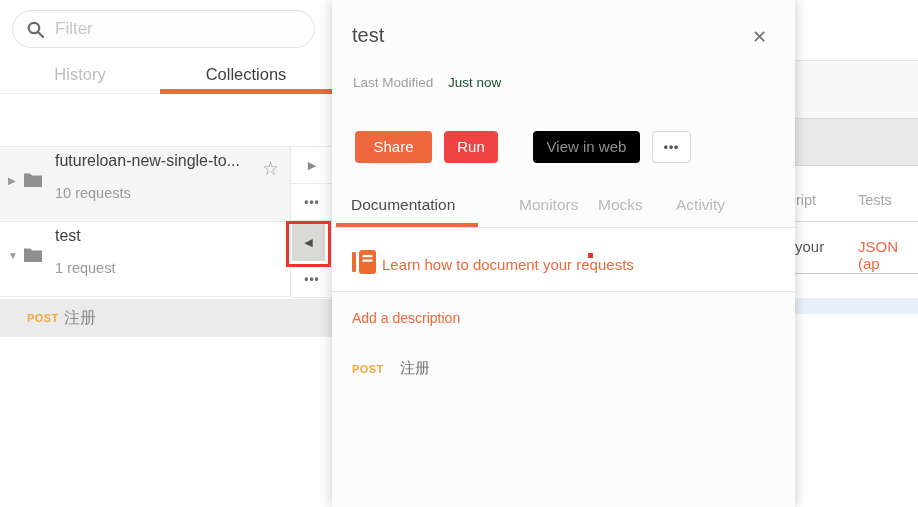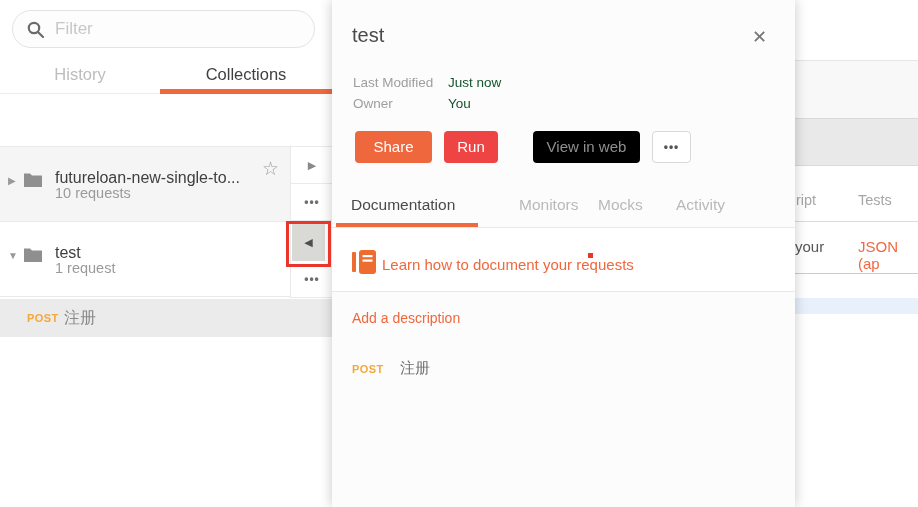--- a/index.html
+++ b/index.html
@@ -35,21 +35,21 @@
   .side-tab-underline { position:absolute; left:160px; top:89px; width:172px; height:5px; background:#f0683e; }
 
   .list-header { position:absolute; left:0; top:94px; width:332px; height:53px; border-bottom:1px solid #eaeaea; }
   .new-collection-btn { position:absolute; left:284px; top:110px; width:26px; height:26px; cursor:pointer; }
 
   .coll-row { position:absolute; left:0; width:332px; height:75px; }
   .row-futureloan { top:147px; background:#f5f5f5; border-bottom:1px solid #eaeaea; }
   .row-test { top:222px; background:#ffffff; border-bottom:1px solid #eaeaea; }
   .coll-caret { position:absolute; left:8px; top:28px; font-size:10px; color:#9a9a9a; cursor:pointer; }
   .coll-folder { position:absolute; left:24px; top:25px; }
-  .coll-title { position:absolute; left:55px; top:22px; font-size:16px; color:#3f3f3f; white-space:nowrap; }
+  .coll-title { position:absolute; left:55px; top:5px; font-size:16px; color:#3f3f3f; white-space:nowrap; }
   .coll-star { position:absolute; left:262px; top:10px; font-size:19px; color:#9a9a9a; cursor:pointer; }
   .coll-meta { position:absolute; left:55px; top:38px; font-size:14.5px; color:#9a9a9a; }
 
   .action-strip { position:absolute; left:290px; top:147px; width:42px; height:151px; border-left:1px solid #eaeaea; background:#fff; }
   .strip-cell { position:absolute; left:0; width:42px; height:37px; text-align:center; cursor:pointer; }
   .cell-run { top:0; border-bottom:1px solid #eaeaea; color:#8a8a8a; font-size:11px; line-height:37px; }
   .cell-more1 { top:37px; border-bottom:1px solid #eaeaea; color:#6f6f6f; font-size:12px; letter-spacing:1px; line-height:37px; font-weight:bold; }
   .cell-collapse { top:77px; left:1px; width:33px; background:#d9d9d6; color:#4e4e4e; font-size:11px; line-height:37px; }
   .cell-more2 { top:114px; border-bottom:1px solid #eaeaea; color:#6f6f6f; font-size:12px; letter-spacing:1px; line-height:37px; font-weight:bold; }
 
@@ -171,24 +171,20 @@
 
   <div class="panel">
     <div class="panel-title">test</div>
     <div class="panel-close">✕</div>
 
     <div class="panel-meta">
       <div class="meta-row">
         <span class="meta-label">Last Modified</span>
         <span class="meta-value">Just now</span>
       </div>
-      <div class="meta-row">
-        <span class="meta-label">Owner</span>
-        <span class="meta-value">You</span>
-      </div>
     </div>
 
     <button class="panel-btn btn-share">Share</button>
     <button class="panel-btn btn-run">Run</button>
     <button class="panel-btn btn-view">View in web</button>
     <button class="panel-btn btn-more">•••</button>
 
     <div class="panel-tabs">
       <span class="panel-tab ptab-doc">Documentation</span>
       <span class="panel-tab ptab-monitors">Monitors</span>

